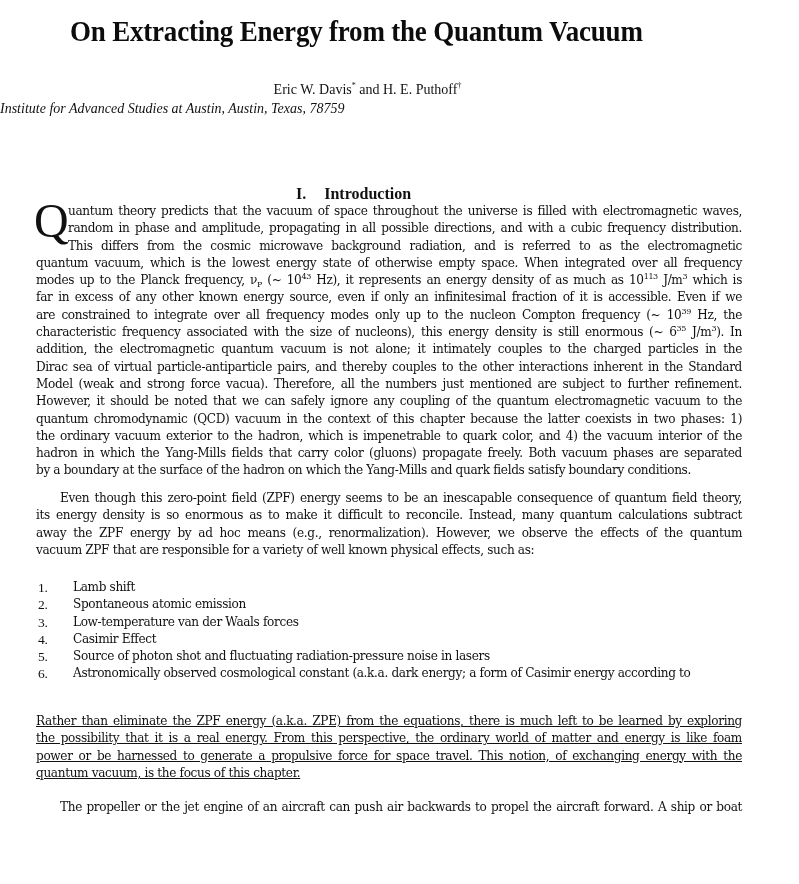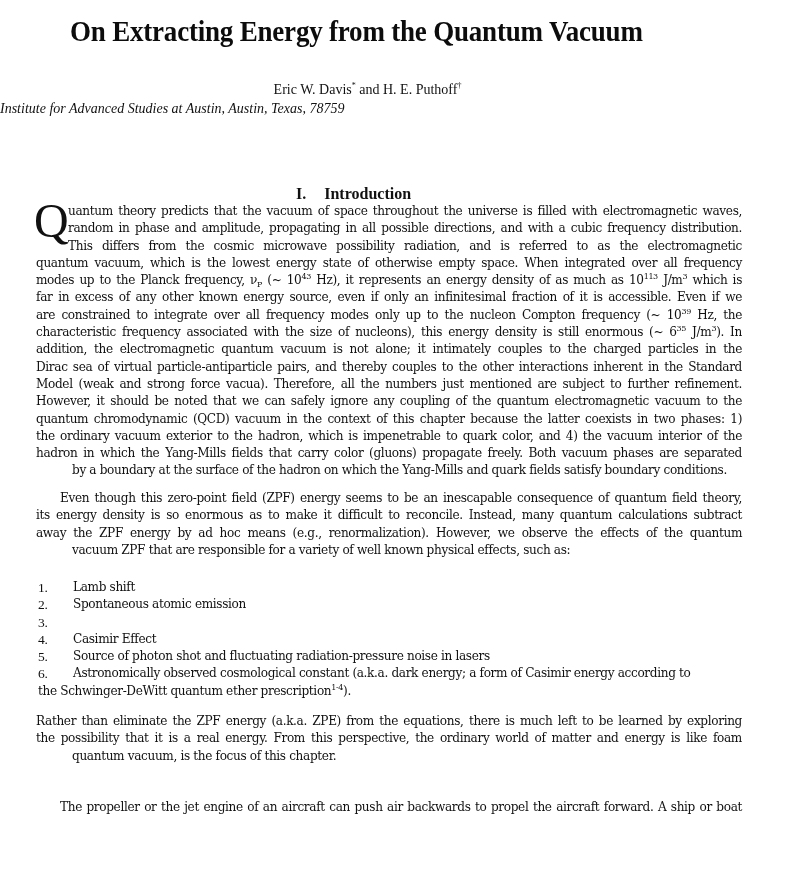--- a/index.html
+++ b/index.html
@@ -83,21 +83,21 @@
       letter-spacing: -0.35px;
     }
     .line {
       display: block;
       white-space: nowrap;
       text-align-last: justify;
       text-align: justify;
       height: 17.3px;
       overflow: visible;
     }
-    .line.last { text-align-last: left; margin-left: 36px; }
+    .line.last { text-align-last: left; }
     .line.indent { padding-left: 24px; }
     .line.dropin { padding-left: 32px; }
     .dropcap {
       position: absolute;
       left: 34px;
       top: 197px;
       font-family: "Liberation Serif", serif;
       font-size: 48px;
       line-height: 48px;
       color: #111;
@@ -138,21 +138,21 @@
 
   <div class="section-heading">
     <span class="num">I.</span><span>Introduction</span>
   </div>
 
   <div class="dropcap">Q</div>
 
   <div class="body-block" style="top:203px;">
     <span class="line dropin">uantum theory predicts that the vacuum of space throughout the universe is filled with electromagnetic waves,</span>
     <span class="line dropin">random in phase and amplitude, propagating in all possible directions, and with a cubic frequency distribution.</span>
-    <span class="line dropin">This differs from the cosmic microwave possibility radiation, and is referred to as the electromagnetic</span>
+    <span class="line dropin">This differs from the cosmic microwave background radiation, and is referred to as the electromagnetic</span>
     <span class="line">quantum vacuum, which is the lowest energy state of otherwise empty space. When integrated over all frequency</span>
     <span class="line"><span>modes up to the Planck frequency, ν</span><sub style="font-size:8px">P</sub><span> (~ 10</span><sup>43</sup><span> Hz), it represents an energy density of as much as 10</span><sup>113</sup><span> J/m</span><sup>3</sup><span> which is</span></span>
     <span class="line">far in excess of any other known energy source, even if only an infinitesimal fraction of it is accessible. Even if we</span>
     <span class="line"><span>are constrained to integrate over all frequency modes only up to the nucleon Compton frequency (~ 10</span><sup>39</sup><span> Hz, the</span></span>
     <span class="line"><span>characteristic frequency associated with the size of nucleons), this energy density is still enormous (~ 6</span><sup>35</sup><span> J/m</span><sup>3</sup><span>). In</span></span>
     <span class="line">addition, the electromagnetic quantum vacuum is not alone; it intimately couples to the charged particles in the</span>
     <span class="line">Dirac sea of virtual particle-antiparticle pairs, and thereby couples to the other interactions inherent in the Standard</span>
     <span class="line">Model (weak and strong force vacua). Therefore, all the numbers just mentioned are subject to further refinement.</span>
     <span class="line">However, it should be noted that we can safely ignore any coupling of the quantum electromagnetic vacuum to the</span>
     <span class="line">quantum chromodynamic (QCD) vacuum in the context of this chapter because the latter coexists in two phases: 1)</span>
@@ -172,39 +172,40 @@
     <div class="list-item">
         <span class="num">1.</span>
         <span>Lamb shift</span>
       </div>
     <div class="list-item">
         <span class="num">2.</span>
         <span>Spontaneous atomic emission</span>
       </div>
     <div class="list-item">
         <span class="num">3.</span>
+        <span>Low-temperature van der Waals forces</span>
       </div>
     <div class="list-item">
         <span class="num">4.</span>
         <span>Casimir Effect</span>
       </div>
     <div class="list-item">
         <span class="num">5.</span>
         <span>Source of photon shot and fluctuating radiation-pressure noise in lasers</span>
       </div>
     <div class="list-item">
         <span class="num">6.</span>
         <span>Astronomically observed cosmological constant (a.k.a. dark energy; a form of Casimir energy according to</span>
       </div>
-    <span class="cont"><span>the Schwinger-DeWitt quantum ether prescription</span><sup>1-4</sup><span>).</span></span>
-  </div>
-
-  <div class="body-block" style="top:713px;">
+  </div>
+
+  <div class="body-block" style="top:713px;text-decoration:underline;">
     <span class="line">Rather than eliminate the ZPF energy (a.k.a. ZPE) from the equations, there is much left to be learned by exploring</span>
     <span class="line">the possibility that it is a real energy. From this perspective, the ordinary world of matter and energy is like foam</span>
+    <span class="line">power or be harnessed to generate a propulsive force for space travel. This notion, of exchanging energy with the</span>
     <span class="line last">quantum vacuum, is the focus of this chapter.</span>
   </div>
 
   <div class="body-block" style="top:799px;">
     <span class="line indent">The propeller or the jet engine of an aircraft can push air backwards to propel the aircraft forward. A ship or boat</span>
   </div>
 
 </div>
 
 </body></html>

